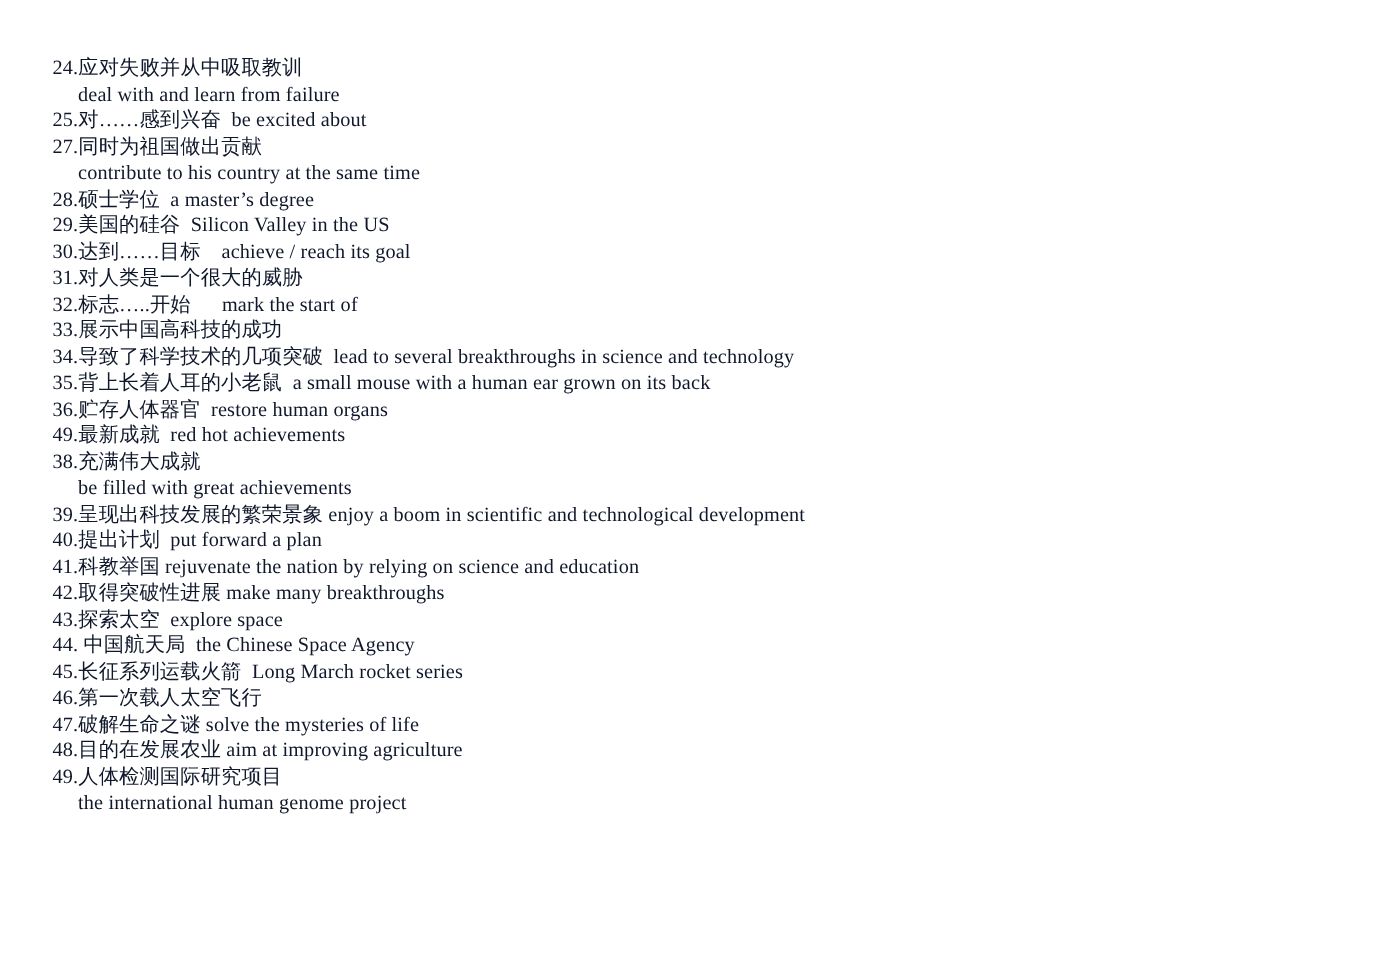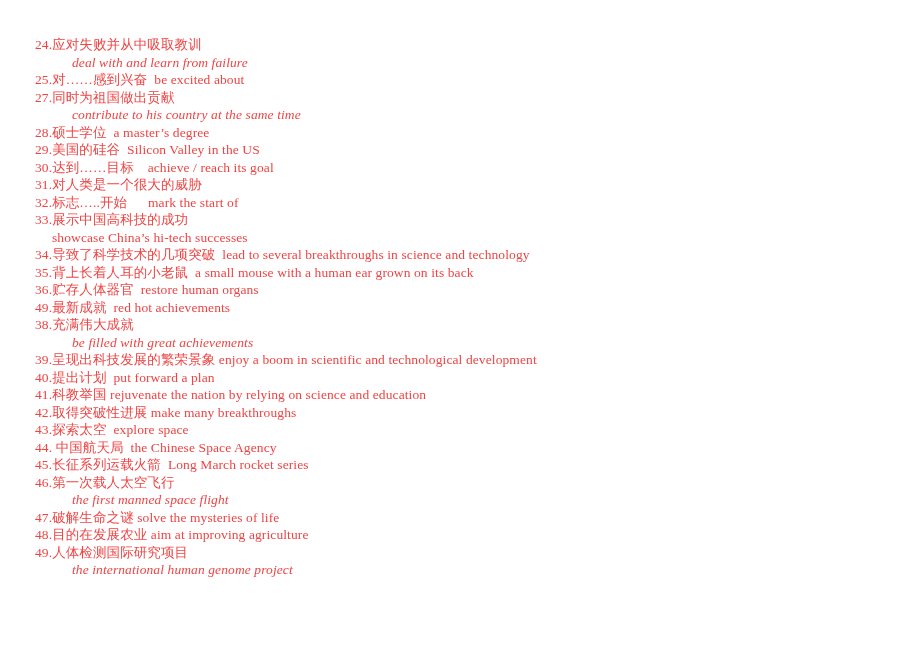--- a/index.html
+++ b/index.html
@@ -20,33 +20,32 @@
     background: #ffffff;
     box-sizing: border-box;
     padding: 36px 0 0 0;
   }
   .vocab-list {
     list-style: none;
     margin: 0;
     padding: 0;
   }
   .vocab-line {
-    color: #ef4444;
+    color: #0f172a;
     font-size: 13.5px;
     line-height: 17.5px;
     white-space: pre;
     padding-left: 35px;
     letter-spacing: 0.1px;
   }
   .vocab-line.entry {
     padding-left: 35px;
   }
   .vocab-line.trans {
-    padding-left: 72px;
-    font-style: italic;
+    padding-left: 52px;
   }
   .vocab-line.trans-deep {
     padding-left: 52px;
   }
 </style>
 </head>
 <body>
 
 <div id="page">
   <div class="vocab-list" id="vocab-list">
@@ -54,34 +53,32 @@
       <div class="vocab-line trans">deal with and learn from failure</div>
       <div class="vocab-line entry">25.对……感到兴奋  be excited about</div>
       <div class="vocab-line entry">27.同时为祖国做出贡献</div>
       <div class="vocab-line trans">contribute to his country at the same time</div>
       <div class="vocab-line entry">28.硕士学位  a master’s degree</div>
       <div class="vocab-line entry">29.美国的硅谷  Silicon Valley in the US</div>
       <div class="vocab-line entry">30.达到……目标    achieve / reach its goal</div>
       <div class="vocab-line entry">31.对人类是一个很大的威胁</div>
       <div class="vocab-line entry">32.标志…..开始      mark the start of</div>
       <div class="vocab-line entry">33.展示中国高科技的成功</div>
-      <div class="vocab-line trans-deep">showcase China’s hi-tech successes</div>
       <div class="vocab-line entry">34.导致了科学技术的几项突破  lead to several breakthroughs in science and technology</div>
       <div class="vocab-line entry">35.背上长着人耳的小老鼠  a small mouse with a human ear grown on its back</div>
       <div class="vocab-line entry">36.贮存人体器官  restore human organs</div>
       <div class="vocab-line entry">49.最新成就  red hot achievements</div>
       <div class="vocab-line entry">38.充满伟大成就</div>
       <div class="vocab-line trans">be filled with great achievements</div>
       <div class="vocab-line entry">39.呈现出科技发展的繁荣景象 enjoy a boom in scientific and technological development</div>
       <div class="vocab-line entry">40.提出计划  put forward a plan</div>
       <div class="vocab-line entry">41.科教举国 rejuvenate the nation by relying on science and education</div>
       <div class="vocab-line entry">42.取得突破性进展 make many breakthroughs</div>
       <div class="vocab-line entry">43.探索太空  explore space</div>
       <div class="vocab-line entry">44. 中国航天局  the Chinese Space Agency</div>
       <div class="vocab-line entry">45.长征系列运载火箭  Long March rocket series</div>
       <div class="vocab-line entry">46.第一次载人太空飞行</div>
-      <div class="vocab-line trans">the first manned space flight</div>
       <div class="vocab-line entry">47.破解生命之谜 solve the mysteries of life</div>
       <div class="vocab-line entry">48.目的在发展农业 aim at improving agriculture</div>
       <div class="vocab-line entry">49.人体检测国际研究项目</div>
       <div class="vocab-line trans">the international human genome project</div>
     </div>
 </div>
 
 </body></html>

